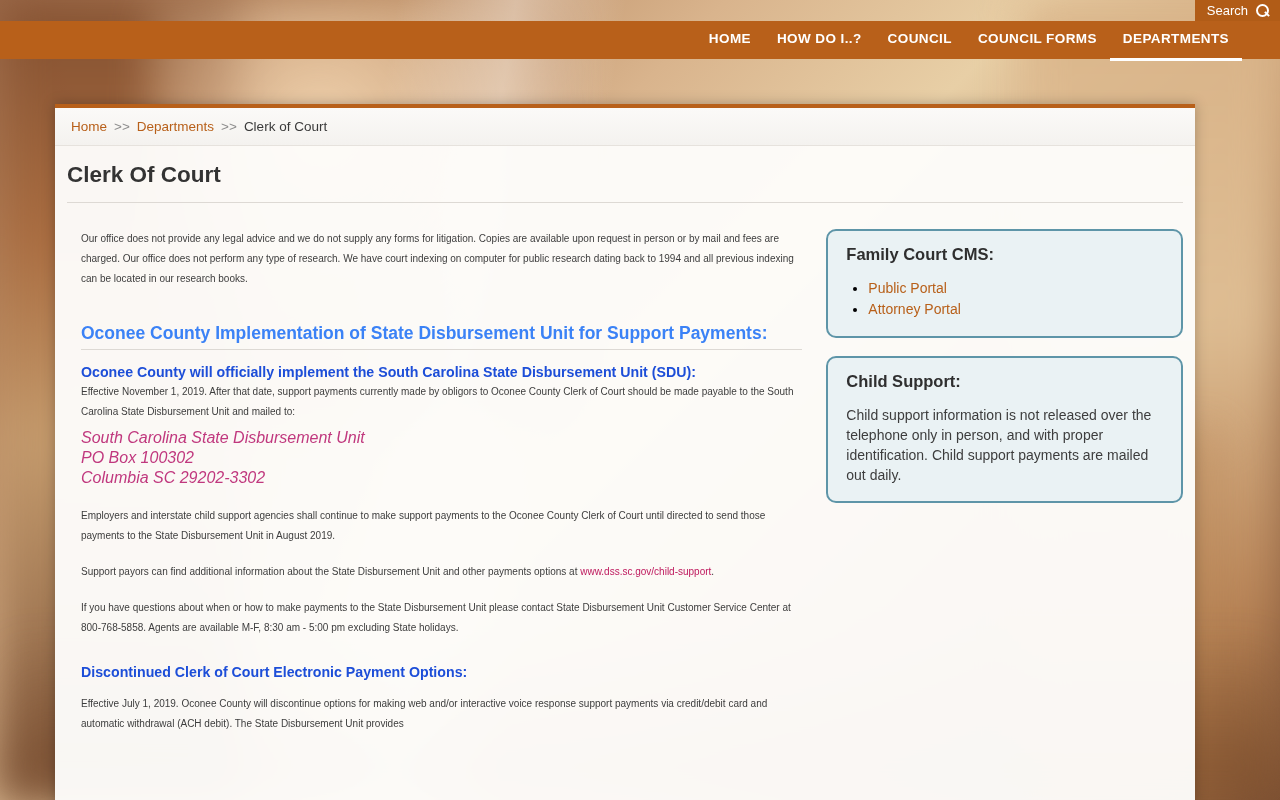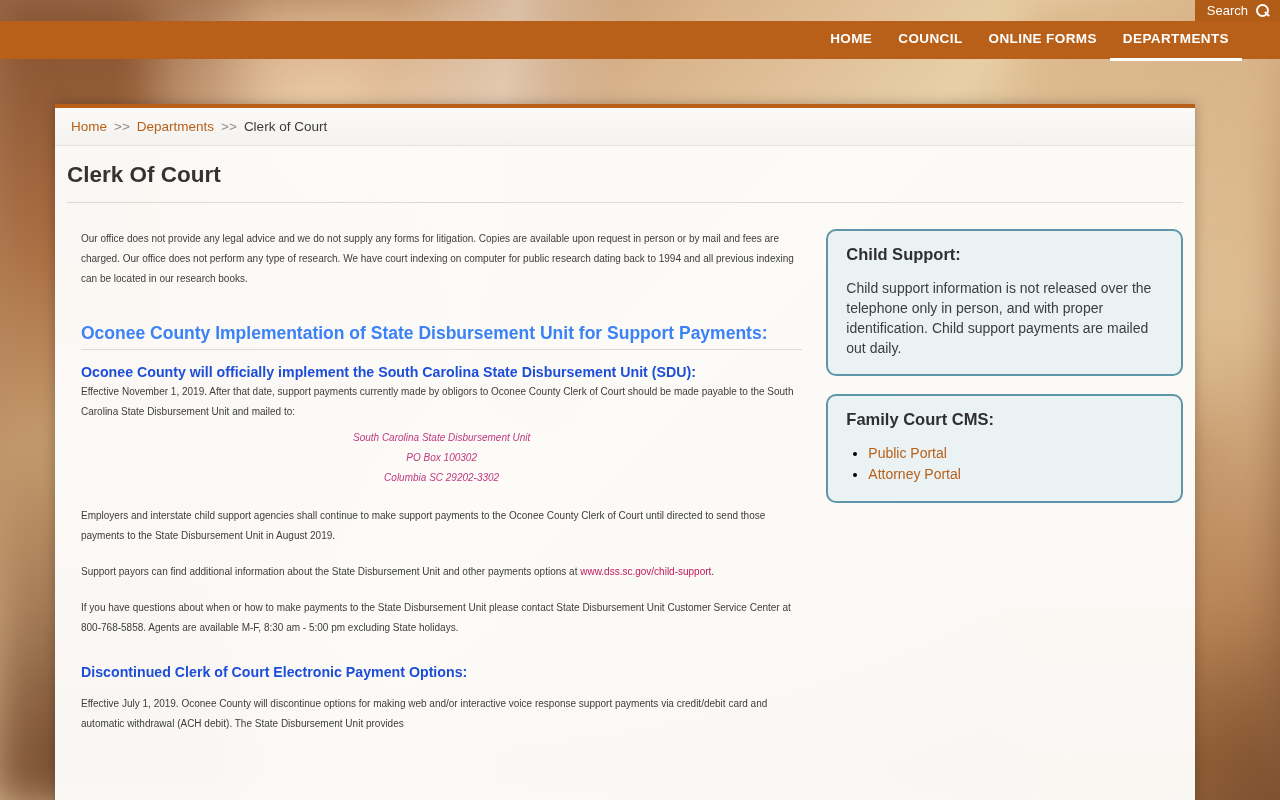--- a/index.html
+++ b/index.html
@@ -92,21 +92,21 @@
     margin: 0 0 16px 0; font-size: 10px; line-height: 20px; color: #3d3d3d;
   }
   .col-main p.tight { margin-bottom: 6px; }
   .lede { margin-bottom: 34px !important; }
 
   h2.section {
     font-size: 17.5px; color: #3b82f6; font-weight: bold; margin: 17px 0 14px 0;
     padding-bottom: 5px; border-bottom: 1px solid #ddd9d4;
   }
   .bold-line { font-size: 14.2px; font-weight: bold; color: #1d4ed8; margin: 0 0 2px 0; }
-  .address { text-align: center; color: #c0387e; font-style: italic; font-size: 10px; line-height: 20px; margin: 4px 0 18px 0; }
+  .address { color: #c0387e; font-style: italic; font-size: 16px; line-height: 20px; margin: 4px 0 18px 0; }
   a.inline { color: #be185d; text-decoration: none; cursor: pointer; }
 
   .card {
     border: 2px solid #5e95a8; border-radius: 10px;
     background: #eaf2f4; padding: 14px 18px 16px 18px;
     margin-bottom: 18px;
   }
   .card h3 { margin: 0 0 14px 0; font-size: 16.5px; color: #2f2f2f; font-weight: bold; }
   .card p { margin: 0; font-size: 14px; line-height: 20px; color: #3d3d3d; }
   .card ul { margin: 0; padding-left: 22px; }
@@ -125,22 +125,23 @@
   <div class="sheen"></div>
 </div>
 
 <div class="searchbar">
   <span class="lbl">Search</span>
   <span class="search-icon"></span>
 </div>
 
 <div class="navbar">
   <a class="nav-item">HOME</a>
+  <a class="nav-item">HOW DO I..?</a>
   <a class="nav-item">COUNCIL</a>
-  <a class="nav-item">ONLINE FORMS</a>
+  <a class="nav-item">COUNCIL FORMS</a>
   <a class="nav-item active">DEPARTMENTS</a>
 </div>
 
 <div class="page">
 
   <div class="breadcrumb">
     <a>Home</a>
     <span class="sep">&gt;&gt;</span>
     <a>Departments</a>
     <span class="sep">&gt;&gt;</span>
@@ -170,27 +171,27 @@
       <p><span>Support payors can find additional information about the State Disbursement Unit and other payments options at </span><a class="inline">www.dss.sc.gov/child-support</a><span>.</span></p>
 
       <p>If you have questions about when or how to make payments to the State Disbursement Unit please contact State Disbursement Unit Customer Service Center at 800-768-5858. Agents are available M-F, 8:30 am - 5:00 pm excluding State holidays.</p>
 
       <div class="bold-line" style="margin-top:26px;margin-bottom:14px;">Discontinued Clerk of Court Electronic Payment Options:</div>
       <p>Effective July 1, 2019. Oconee County will discontinue options for making web and/or interactive voice response support payments via credit/debit card and automatic withdrawal (ACH debit). The State Disbursement Unit provides</p>
     </div>
 
     <div class="col-side">
       <div class="card">
-        <h3>Child Support:</h3>
-        <p>Child support information is not released over the telephone only in person, and with proper identification. Child support payments are mailed out daily.</p>
-      </div>
-
-      <div class="card">
         <h3>Family Court CMS:</h3>
         <ul>
           <li><a>Public Portal</a></li>
           <li><a>Attorney Portal</a></li>
         </ul>
+      </div>
+
+      <div class="card">
+        <h3>Child Support:</h3>
+        <p>Child support information is not released over the telephone only in person, and with proper identification. Child support payments are mailed out daily.</p>
       </div>
     </div>
 
   </div>
 </div>
 
 </body></html>

